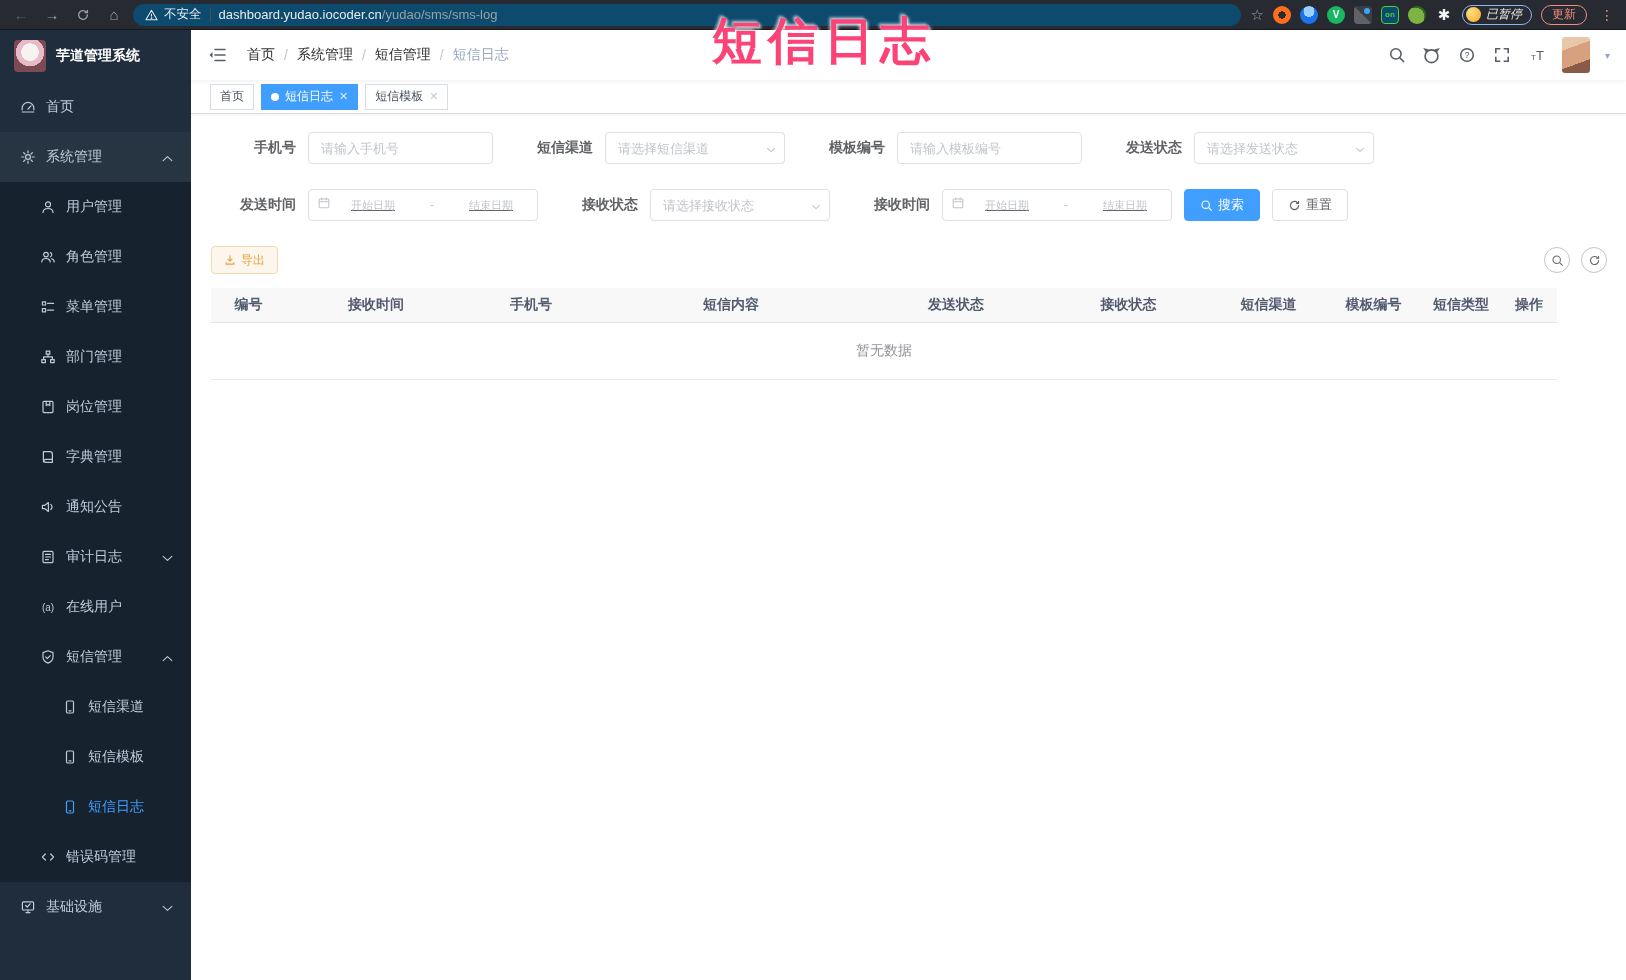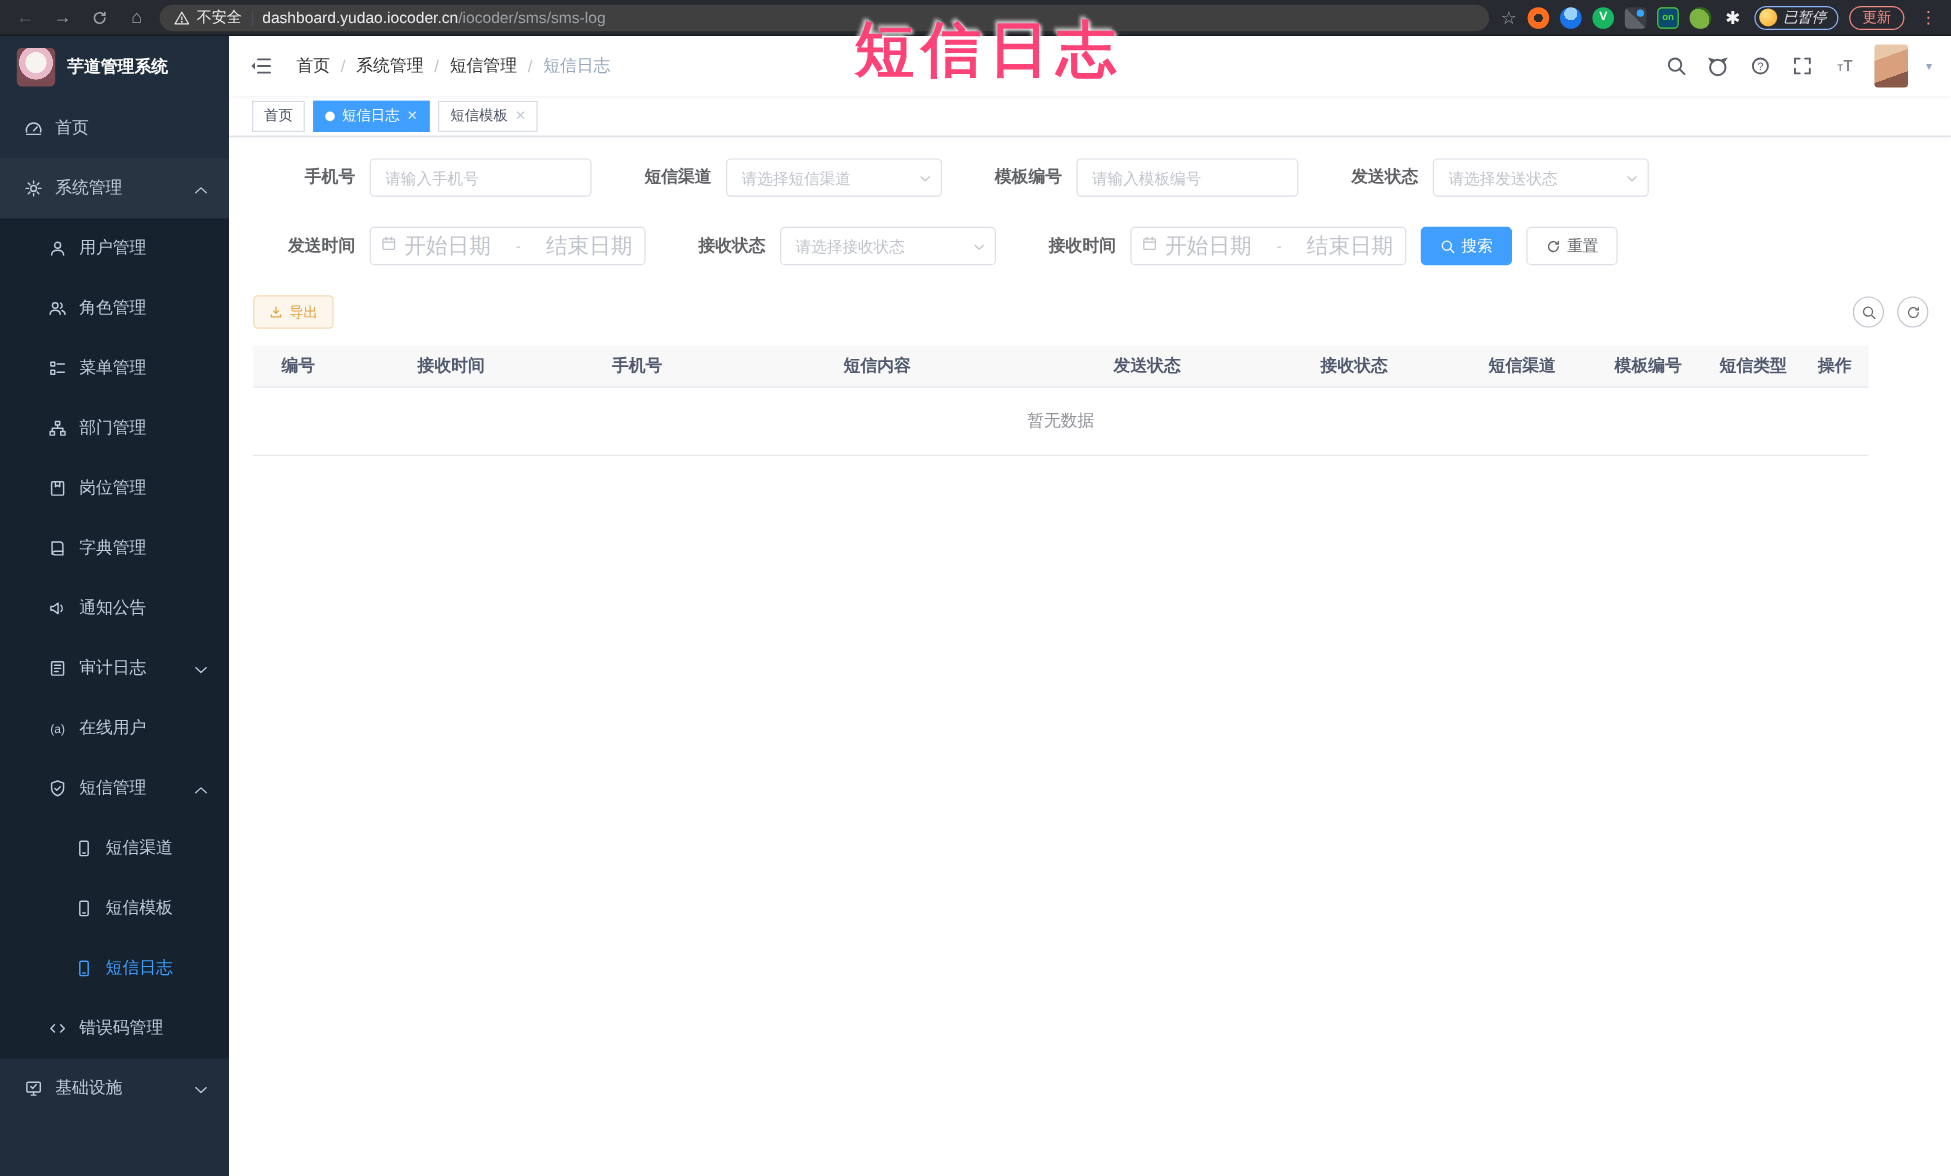--- a/index.html
+++ b/index.html
@@ -6,21 +6,21 @@
   html,body { width:1626px; height:980px; overflow:hidden;
     font-family:"Liberation Sans","DejaVu Sans",sans-serif; background:#fff; }
 
   
   .browser { position:absolute; left:0; top:0; width:1626px; height:30px;
     background:#282a31; display:flex; align-items:center; border-bottom:1px solid #17181c; z-index:5;}
   .b-nav { display:flex; align-items:center; gap:9px; padding:0 8px 0 10px; color:#9aa0a6; }
   .b-btn { width:22px; height:22px; display:flex; align-items:center; justify-content:center;
     font-size:15px; border-radius:50%; }
   .b-btn.dim { color:#5f6368; }
-  .urlbar { flex:1; height:22px; margin-right:10px; background:#404040; border-radius:11px;
+  .urlbar { flex:1; height:22px; margin-right:10px; background:#0c4a6e; border-radius:11px;
     display:flex; align-items:center; padding:0 12px; gap:8px; min-width:0; }
   .sec { display:flex; align-items:center; gap:6px; color:#e8eaed; font-size:12.5px; white-space:nowrap; }
   .divv { width:1px; height:14px; background:#4a4d55; }
   .url { font-size:13px; color:#e8eaed; white-space:nowrap; overflow:hidden; }
   .url .path { color:#9aa0a6; }
   .b-ext { display:flex; align-items:center; gap:9px; padding-right:8px; }
   .ext-ico { width:18px; height:18px; border-radius:4px; display:flex; align-items:center;
     justify-content:center; font-size:10px; font-weight:bold; }
   .chip { height:20px; border-radius:10px; display:flex; align-items:center; gap:5px;
     padding:0 9px 0 3px; font-size:12px; color:#e8eaed; border:1.5px solid #8ab4f8; white-space:nowrap;font-style:italic;}
@@ -86,22 +86,22 @@
   .f-label.w1 { width:85px; }
   .inp { height:32px; border:1px solid #dcdfe6; border-radius:4px; font-size:13px; color:#606266;
     padding:0 12px; outline:none; background:#fff; font-family:inherit; }
   .inp::placeholder { color:#c0c4cc; }
   .w185 { width:185px; }
   .sel { position:relative; display:flex; align-items:center; }
   .sel .inp { padding-right:40px; width:180px; }
   .sel .sel-caret { position:absolute; right:9px; color:#c0c4cc; pointer-events:none; }
   .drange { width:230px; height:32px; border:1px solid #dcdfe6; border-radius:4px; display:flex;
     align-items:center; padding:0 8px; gap:4px; color:#c0c4cc; }
-  .drange input { border:none; outline:none; width:76px; text-align:center; font-size:18px;
-    color:#606266; font-family:inherit; }
+  .drange input { border:none; outline:none; width:76px; text-align:center; font-size:11px;
+    color:#606266; font-family:inherit;text-decoration:underline; }
   .drange input::placeholder { color:#c0c4cc; }
   .drange .dsep { color:#c0c4cc; font-size:12px; flex:1; text-align:center; }
   .btn { height:32px; border-radius:4px; font-size:13px; display:inline-flex; align-items:center;
     gap:5px; padding:0 15px; cursor:pointer; border:1px solid #dcdfe6; background:#fff; color:#606266;
     font-family:inherit; white-space:nowrap; }
   .btn svg { stroke:currentColor; fill:none; stroke-width:1.4; stroke-linecap:round; stroke-linejoin:round;}
   .btn.primary { background:#409eff; border-color:#409eff; color:#fff; }
   .btn.warn-plain { height:28px; background:#fdf6ec; border-color:#f5dab1; color:#e6a23c;
     padding:0 12px; font-size:12px; }
   .ops { display:flex; align-items:center; margin-bottom:14px;gap:39px; }
@@ -144,21 +144,21 @@
   <div class="urlbar">
     <span class="sec">
       <svg width="13" height="12" viewBox="0 0 16 15" fill="none" stroke="#e8eaed" stroke-width="1.3" stroke-linejoin="round">
           <path d="M8 1.5L15 13.5H1z"></path>
           <line x1="8" y1="6" x2="8" y2="9.5"></line>
           <circle cx="8" cy="11.5" r=".4" fill="#e8eaed"></circle>
         </svg>
       <span>不安全</span>
     </span>
     <span class="divv"></span>
-    <span class="url"><span>dashboard.yudao.iocoder.cn</span><span class="path">/iocoder/sms/sms-log</span></span>
+    <span class="url"><span>dashboard.yudao.iocoder.cn</span><span class="path">/yudao/sms/sms-log</span></span>
   </div>
   <div class="b-ext">
     <span style="color:#9aa0a6; font-size:15px;">☆</span>
     <span class="ext-ico" style="background:radial-gradient(circle,#2b2b2b 0 28%,#ff6d1f 29% 100%); border-radius:50%;"></span>
     <span class="ext-ico" style="background:radial-gradient(circle at 50% 30%,#9ad1ff 0 35%,#1a73e8 36% 100%); border-radius:50%;"></span>
     <span class="ext-ico" style="background:#18b663; color:#fff; border-radius:50%;">V</span>
     <span class="ext-ico" style="background:linear-gradient(45deg,#5f6368 0 48%,#3a3d42 52% 100%); position:relative;">
         <i style="position:absolute; right:2px; top:2px; width:6px; height:6px; border-radius:50%; background:#35a7ff;"></i>
       </span>
     <span class="ext-ico" style="background:#0c4a6e; color:#4cd137; border:1px solid #4cd137; font-size:8px;">on</span>

